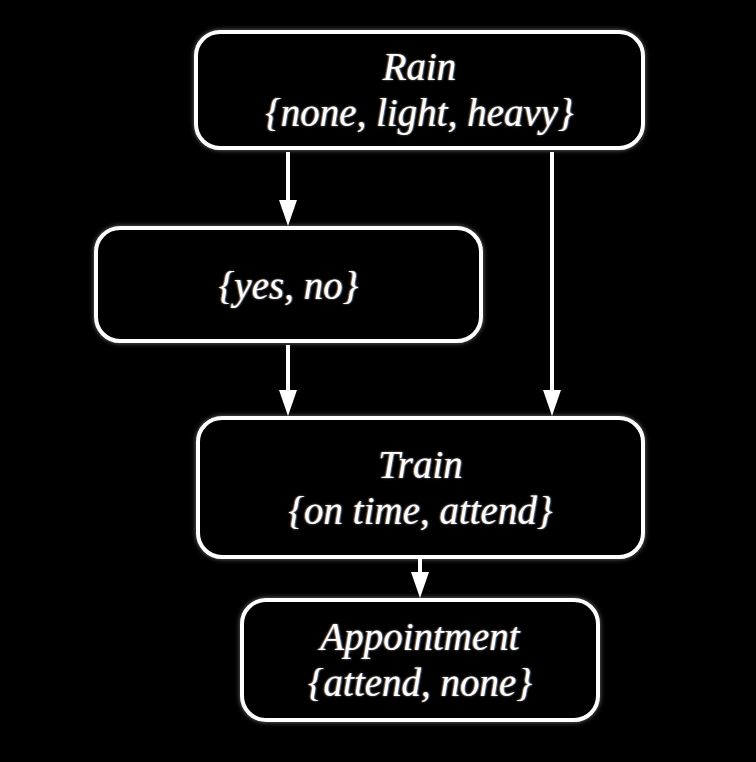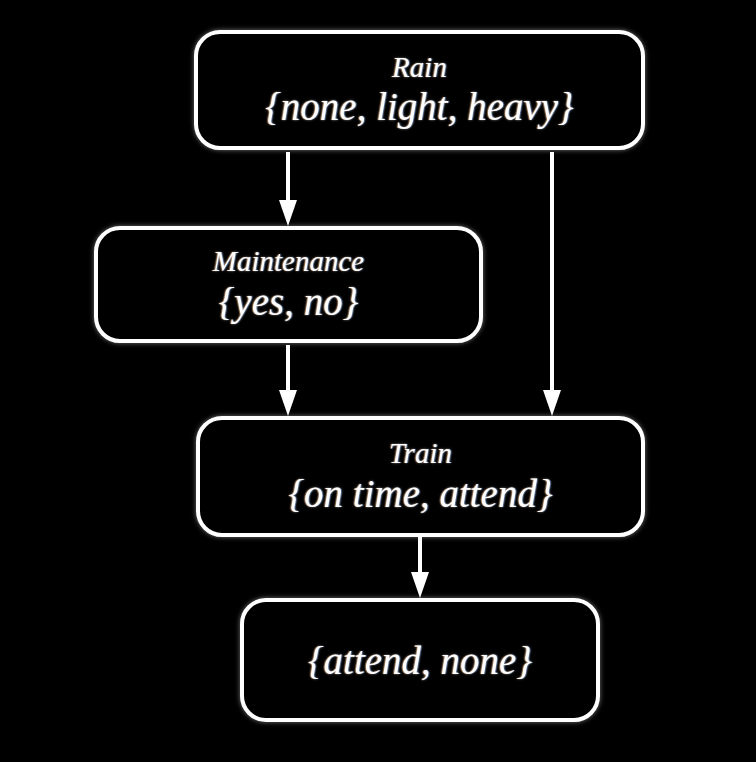--- a/index.html
+++ b/index.html
@@ -38,31 +38,31 @@
   }
   .node .line {
     display: block;
     white-space: nowrap;
     text-shadow:
       -1px 0 1px rgba(255,190,130,0.55),
        1px 0 1px rgba(150,190,255,0.55),
        0 0 3px rgba(255,255,255,0.35);
   }
   .node .name {
-    font-size: 29px;
+    font-size: 39px;
   }
   .node .states {
     font-size: 39px;
     margin-top: 2px;
   }
 
   
   #node-rain        { left: 194px; top: 30px;  width: 451px; height: 120px; }
   #node-maintenance { left: 94px;  top: 226px; width: 389px; height: 117px; }
-  #node-train       { left: 196px; top: 416px; width: 449px; height: 121px; }
+  #node-train       { left: 196px; top: 416px; width: 449px; height: 143px; }
   #node-appointment { left: 240px; top: 598px; width: 360px; height: 124px; }
 
   .edge {
     position: absolute;
     overflow: visible;
     pointer-events: none;
   }
   .edge svg { display: block; overflow: visible; }
   .edge-line {
     stroke: #ffffff;
@@ -103,26 +103,26 @@
       <polygon class="edge-head" points="420,598 411,572 429,572"></polygon>
     </svg>
   </div>
 
   <div class="node" id="node-rain">
     <span class="line name">Rain</span>
     <span class="line states">{none, light, heavy}</span>
   </div>
 
   <div class="node" id="node-maintenance">
-    <span class="line name">Maintenance</span>
     <span class="line states">{yes, no}</span>
   </div>
 
   <div class="node" id="node-train">
     <span class="line name">Train</span>
     <span class="line states">{on time, attend}</span>
   </div>
 
   <div class="node" id="node-appointment">
+    <span class="line name">Appointment</span>
     <span class="line states">{attend, none}</span>
   </div>
 
 </div>
 
 </body></html>

